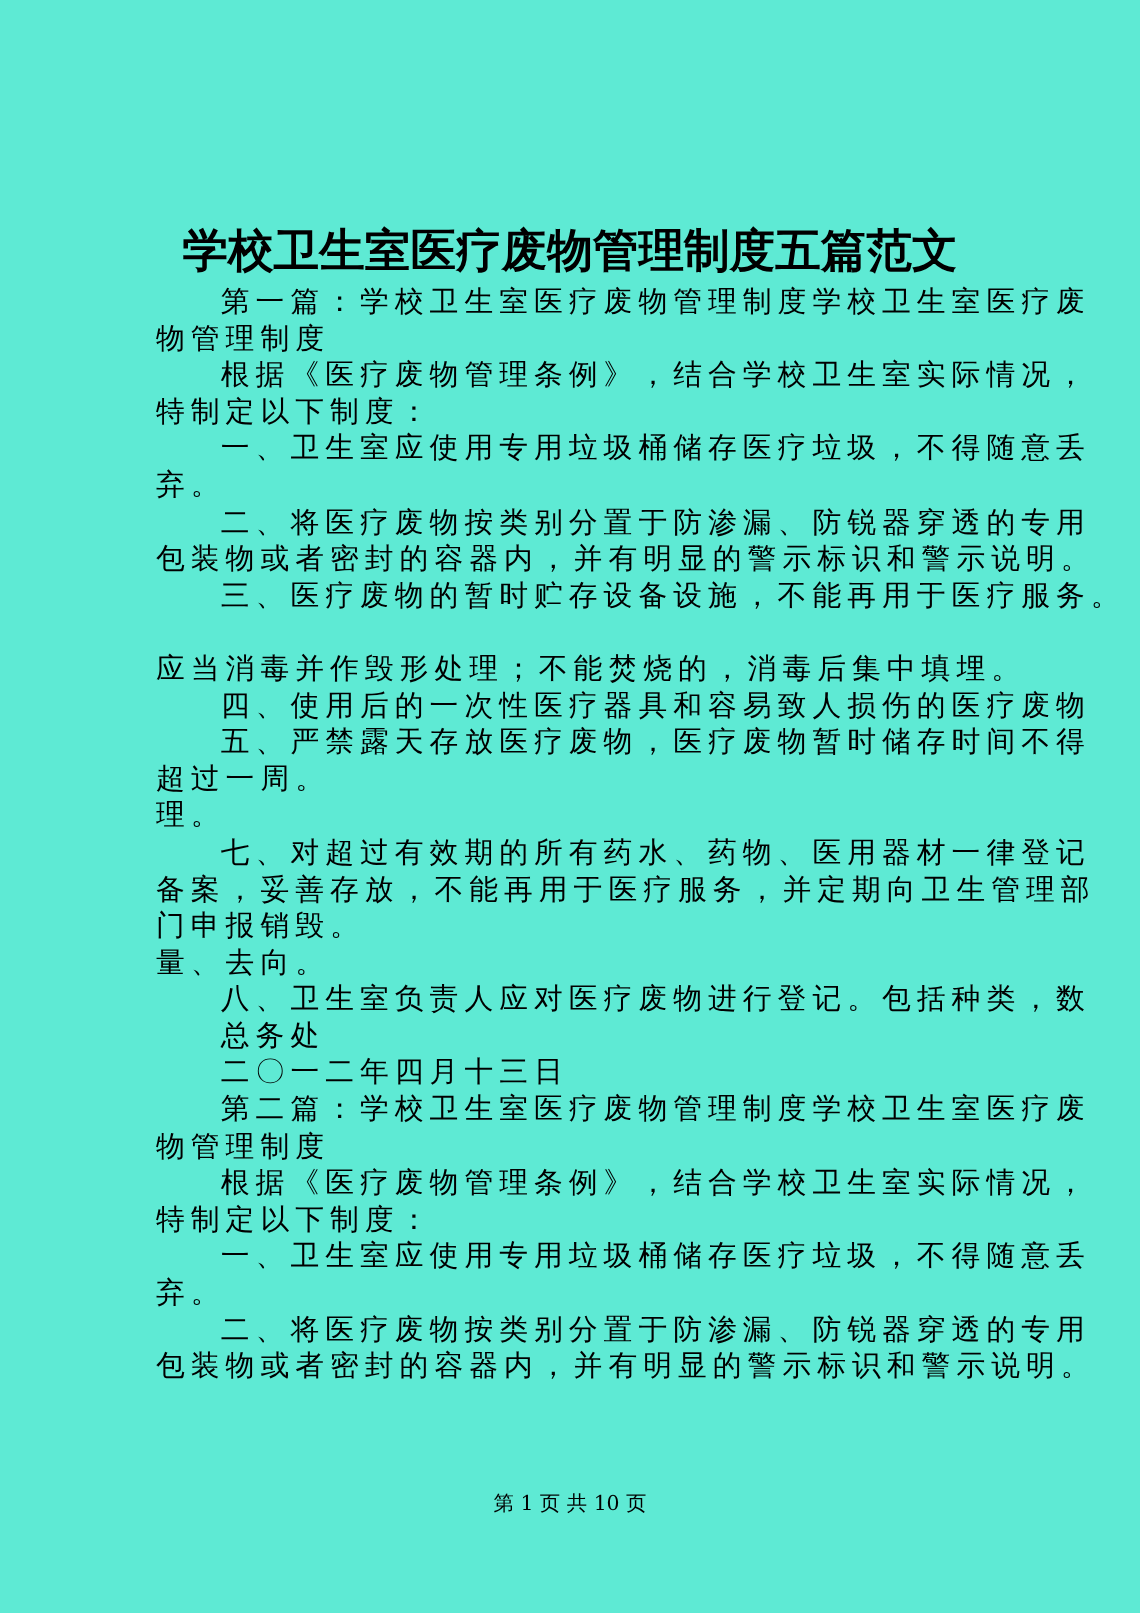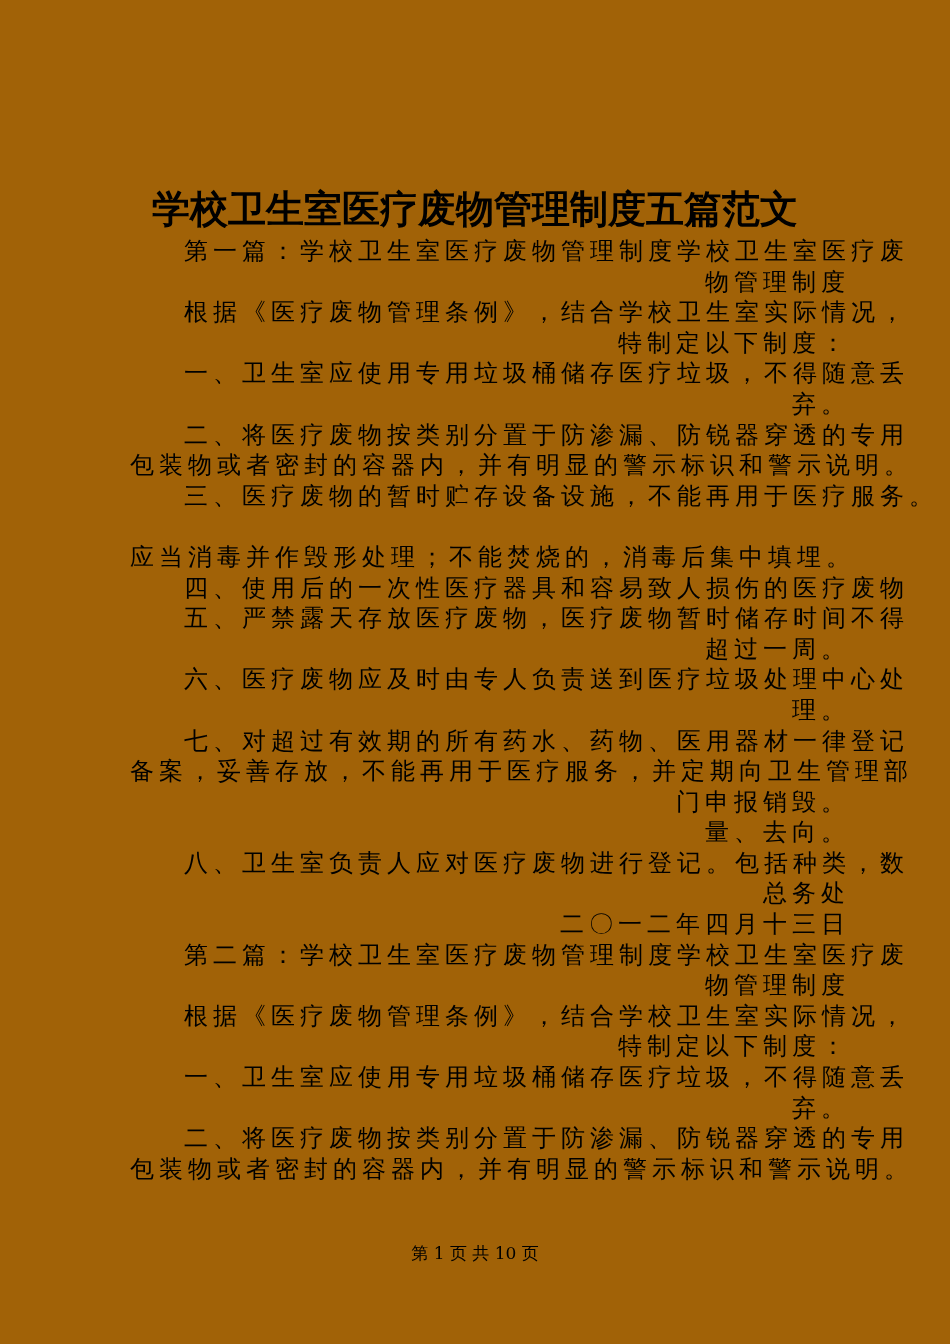--- a/index.html
+++ b/index.html
@@ -13,21 +13,21 @@
       position: relative;
       overflow: hidden;
       color: #000000;
       font-family: "DejaVu Serif", "Liberation Serif", serif;
     }
     .page {
       position: absolute;
       left: 0; top: 0;
       width: 950px;
       height: 1344px;
-      background: #a16207;
+      background: #5eead4;
     }
     .title {
       position: absolute;
       top: 184px;
       left: 0;
       width: 950px;
       text-align: center;
       font-family: "DejaVu Sans", "Liberation Sans", sans-serif;
       font-weight: bold;
       font-size: 38px;
@@ -40,21 +40,20 @@
       top: 236px;
       left: 130px;
       width: 720px;
     }
     .line {
       font-size: 24px;
       line-height: 30.6px;
       height: 30.6px;
       letter-spacing: 5px;
       white-space: nowrap;
-      text-align: right;
     }
     .indent {
       padding-left: 54px;
     }
     .blank {
       height: 30.6px;
     }
     .footer {
       position: absolute;
       top: 1241px;
@@ -80,21 +79,20 @@
     <div class="line indent">一、卫生室应使用专用垃圾桶储存医疗垃圾，不得随意丢</div>
     <div class="line">弃。</div>
     <div class="line indent">二、将医疗废物按类别分置于防渗漏、防锐器穿透的专用</div>
     <div class="line">包装物或者密封的容器内，并有明显的警示标识和警示说明。</div>
     <div class="line indent">三、医疗废物的暂时贮存设备设施，不能再用于医疗服务。</div>
     <div class="line blank"></div>
     <div class="line">应当消毒并作毁形处理；不能焚烧的，消毒后集中填埋。</div>
     <div class="line indent">四、使用后的一次性医疗器具和容易致人损伤的医疗废物</div>
     <div class="line indent">五、严禁露天存放医疗废物，医疗废物暂时储存时间不得</div>
     <div class="line">超过一周。</div>
-    <div class="line indent">六、医疗废物应及时由专人负责送到医疗垃圾处理中心处</div>
     <div class="line">理。</div>
     <div class="line indent">七、对超过有效期的所有药水、药物、医用器材一律登记</div>
     <div class="line">备案，妥善存放，不能再用于医疗服务，并定期向卫生管理部</div>
     <div class="line">门申报销毁。</div>
     <div class="line">量、去向。</div>
     <div class="line indent">八、卫生室负责人应对医疗废物进行登记。包括种类，数</div>
     <div class="line indent">总务处</div>
     <div class="line indent">二〇一二年四月十三日</div>
     <div class="line indent">第二篇：学校卫生室医疗废物管理制度学校卫生室医疗废</div>
     <div class="line">物管理制度</div>

